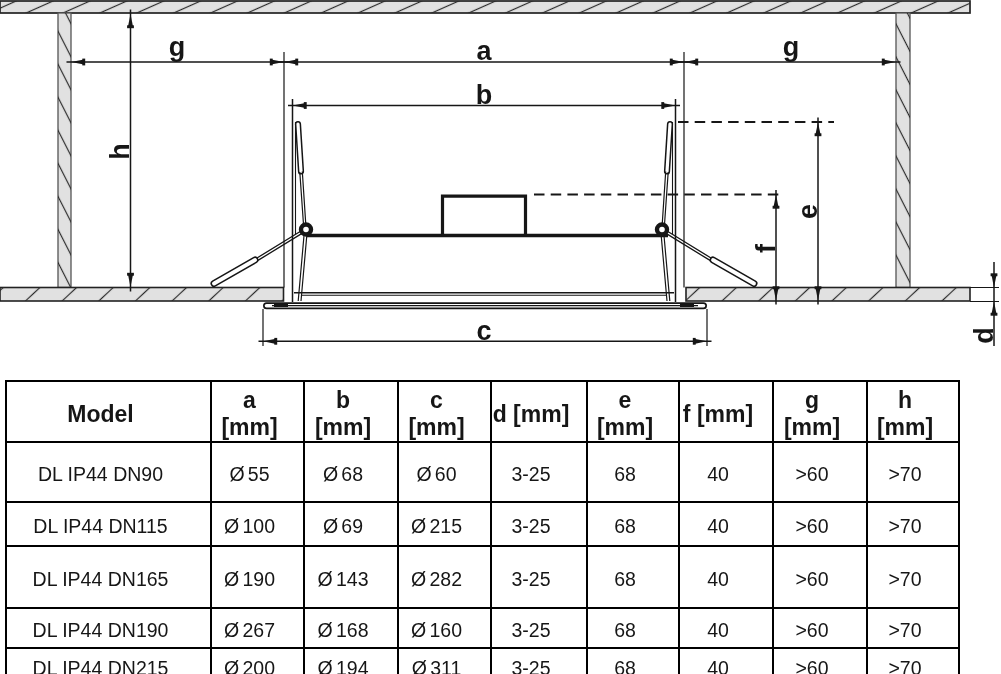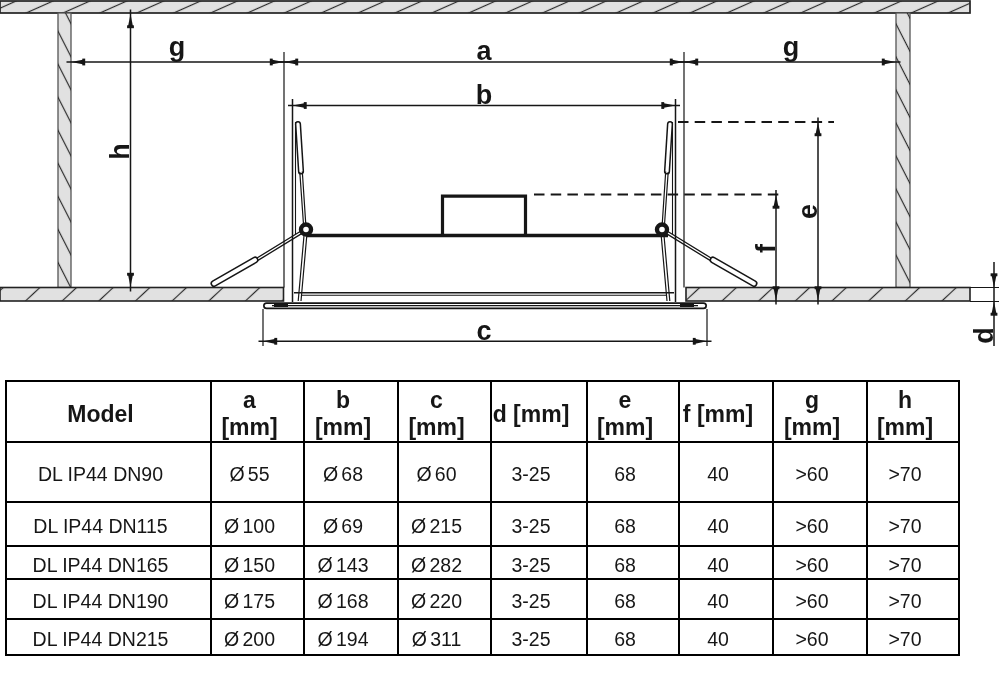--- a/index.html
+++ b/index.html
@@ -216,37 +216,37 @@
         <td>Ø  100</td>
         <td>Ø  69</td>
         <td>Ø  215</td>
         <td>3-25</td>
         <td>68</td>
         <td>40</td>
         <td>&gt;60</td>
         <td>&gt;70</td>
       </tr>
 
-<tr style="height:33px">
+<tr style="height:62px">
         <td>DL IP44 DN165</td>
-        <td>Ø  150</td>
+        <td>Ø  190</td>
         <td>Ø  143</td>
         <td>Ø  282</td>
         <td>3-25</td>
         <td>68</td>
         <td>40</td>
         <td>&gt;60</td>
         <td>&gt;70</td>
       </tr>
 
 <tr style="height:40px">
         <td>DL IP44 DN190</td>
-        <td>Ø  175</td>
+        <td>Ø  267</td>
         <td>Ø  168</td>
-        <td>Ø  220</td>
+        <td>Ø  160</td>
         <td>3-25</td>
         <td>68</td>
         <td>40</td>
         <td>&gt;60</td>
         <td>&gt;70</td>
       </tr>
 
 <tr style="height:36px">
         <td>DL IP44 DN215</td>
         <td>Ø  200</td>

